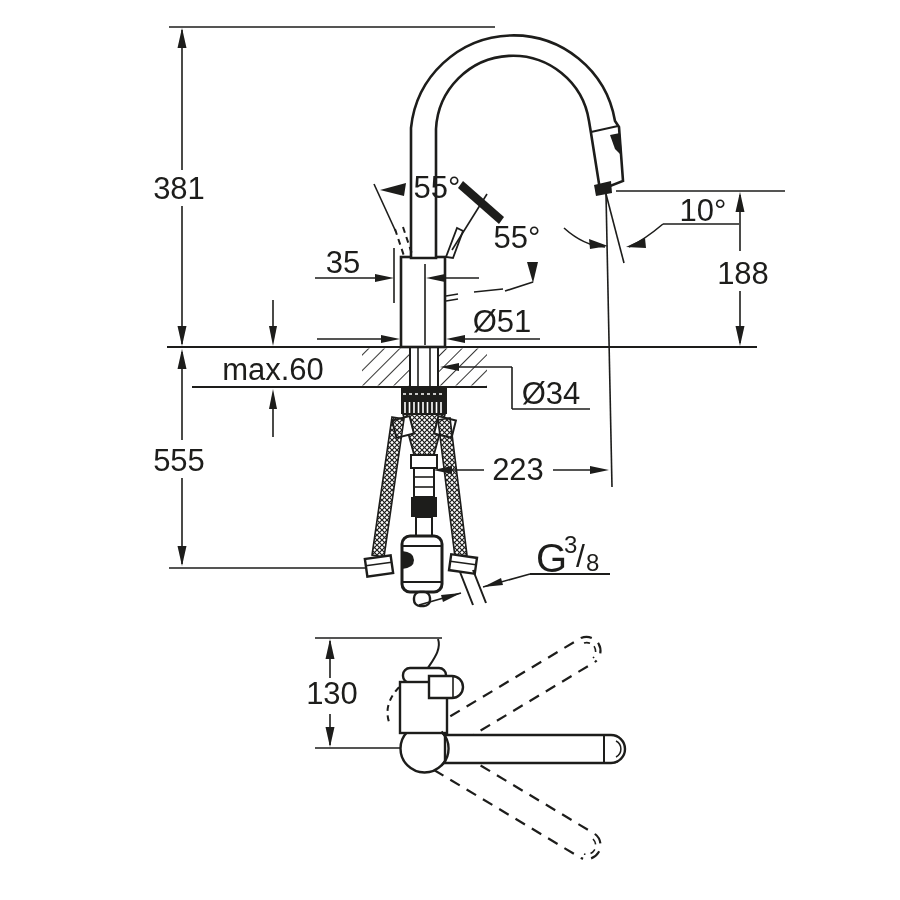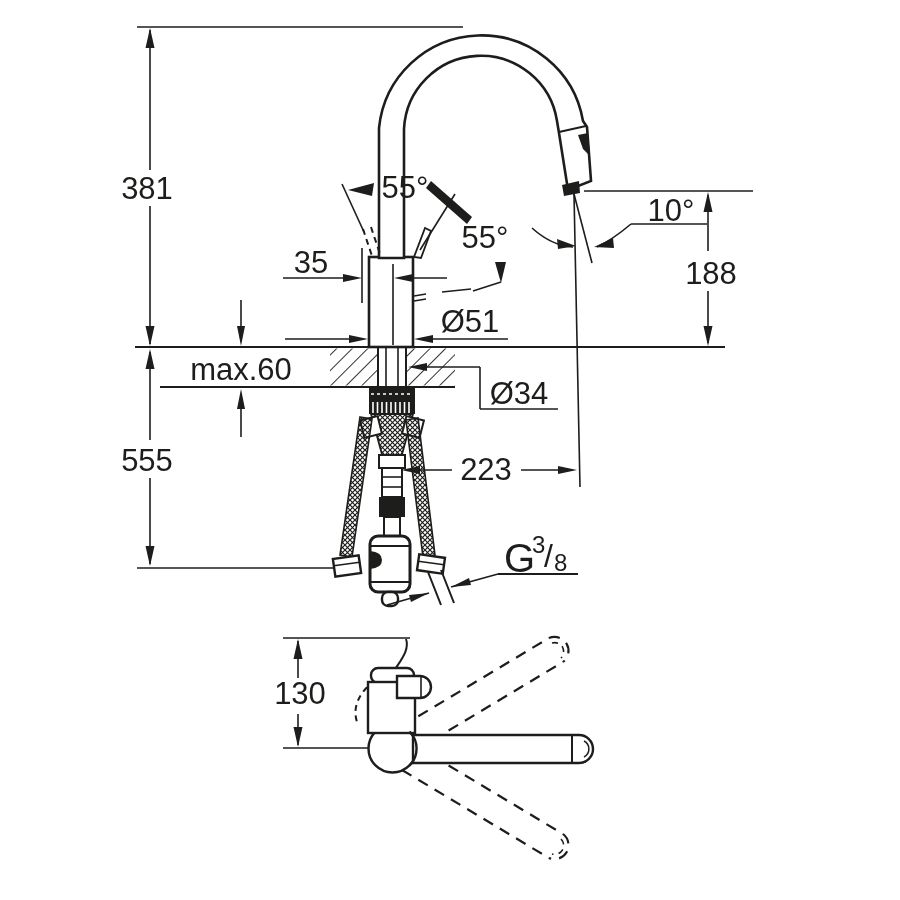--- a/index.html
+++ b/index.html
@@ -1,16 +1,16 @@
 <!DOCTYPE html>
 <html><head>
 <meta charset="utf-8">
 <style>
   html,body{margin:0;padding:0;background:#ffffff;}
-  .stage{width:757px;height:900px;background:#ffffff;position:relative;overflow:hidden;}
+  .stage{width:757px;height:900px;background:#ffffff;position:relative;overflow:hidden;padding-left:32px;}
   svg{display:block;}
   svg text{font-family:"Liberation Sans", sans-serif;font-size:31px;fill:#1d1d1b;}
   text.big{font-size:40px;}
   text.small{font-size:24px;}
   text.slash{font-size:32px;}
   .part{fill:#ffffff;stroke:#1d1d1b;stroke-width:2.6;}
   .thin{stroke:#1d1d1b;stroke-width:1.6;fill:none;}
   .med{stroke:#1d1d1b;stroke-width:2;fill:none;}
   .arrow{fill:#1d1d1b;stroke:none;}
   .blk{fill:#1d1d1b;stroke:none;}

